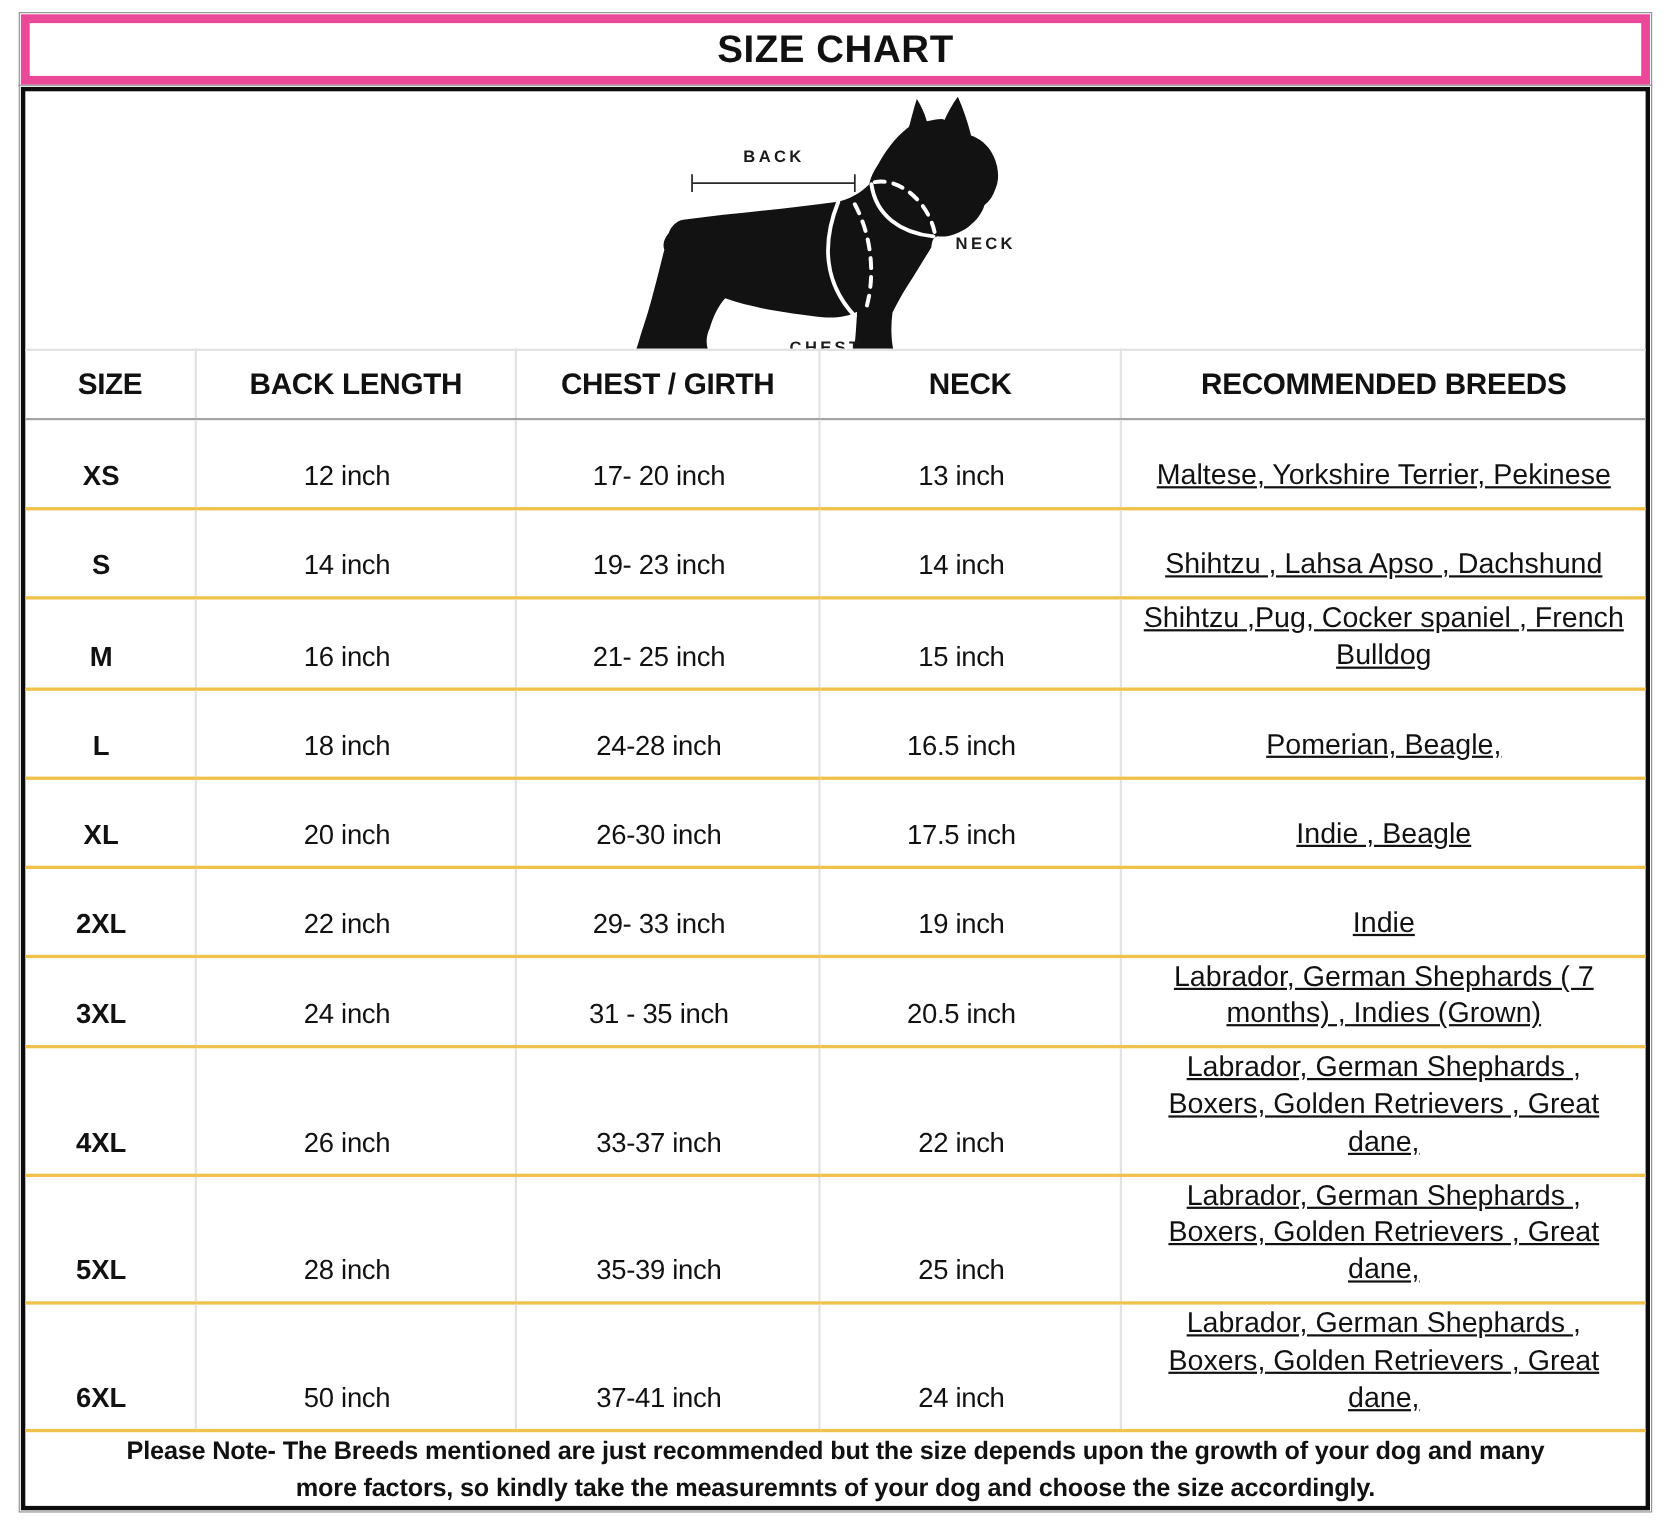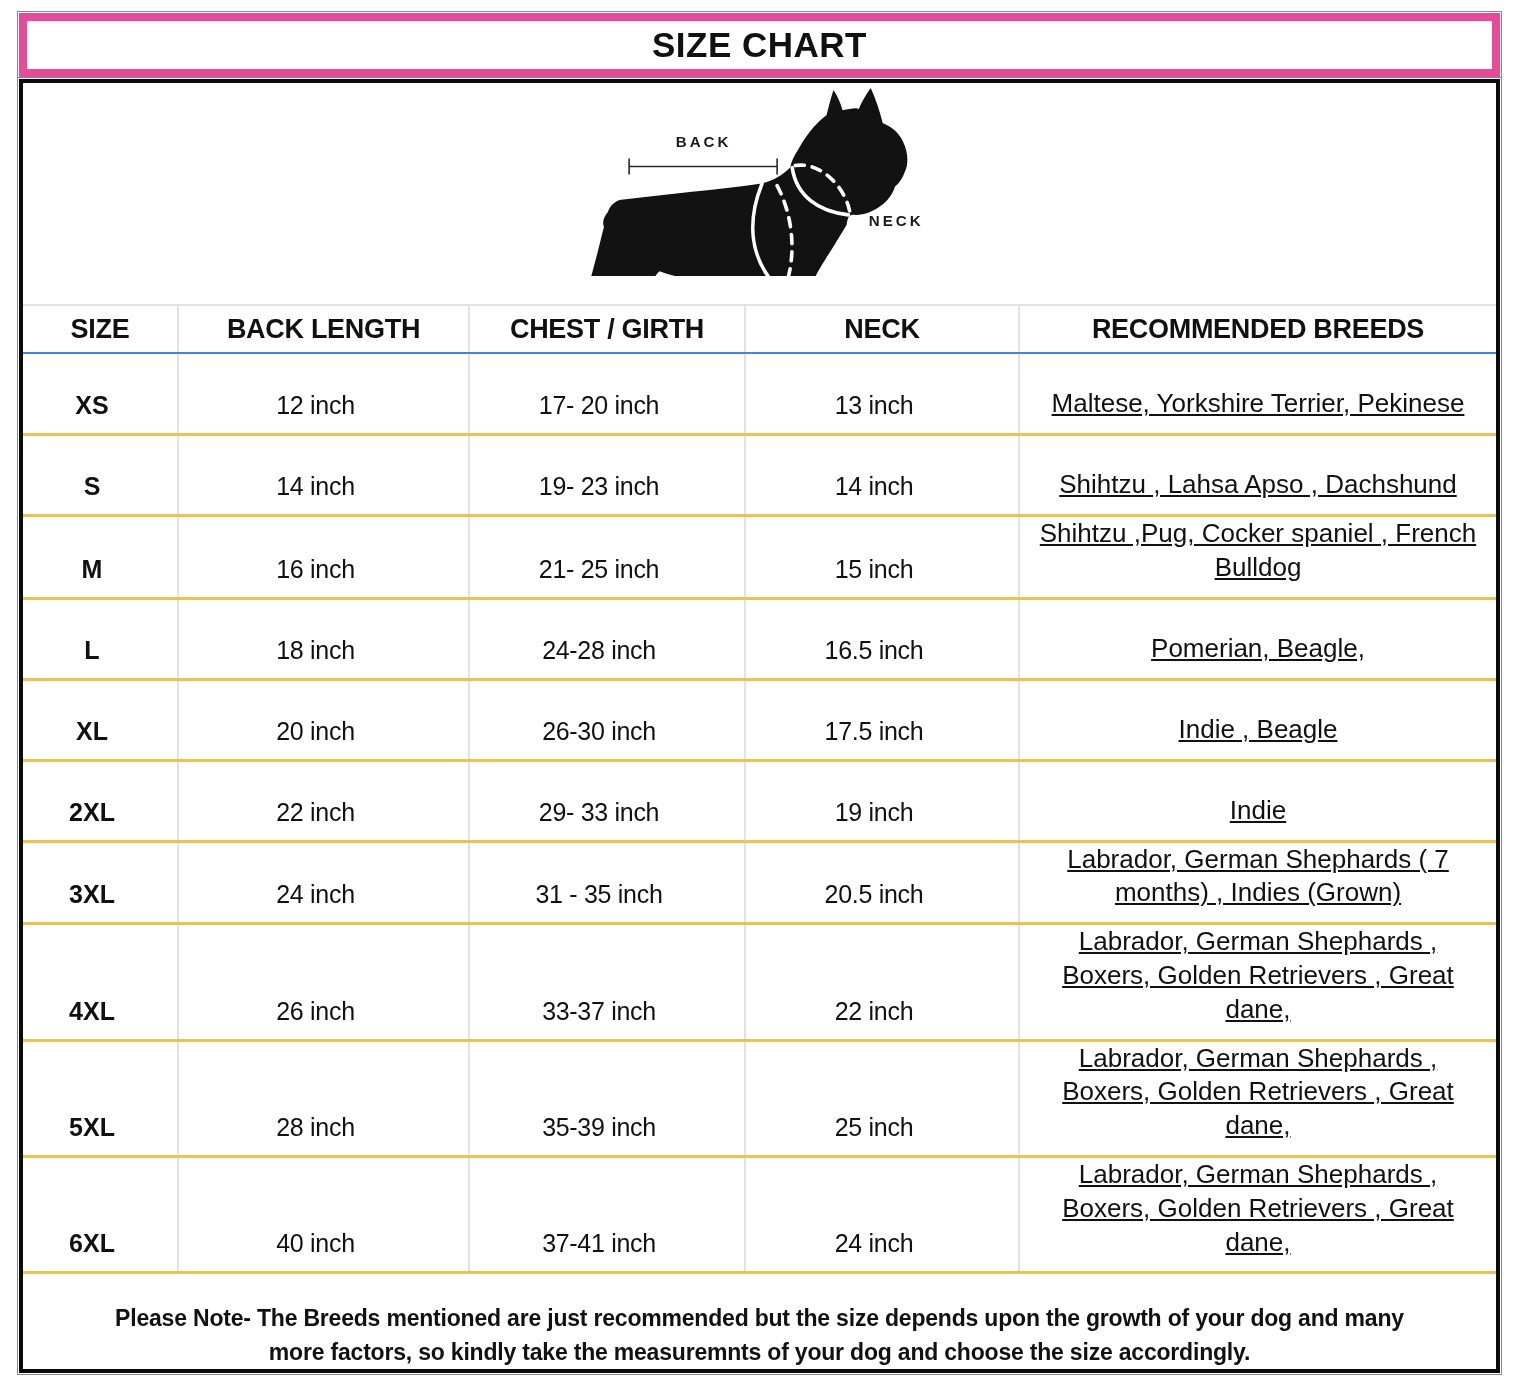--- a/index.html
+++ b/index.html
@@ -12,31 +12,31 @@
     box-shadow:0 0 0 1px #fff, 0 0 0 2px #8a8a8a;
     height:64px; display:flex; align-items:center; justify-content:center;
   }
   .title{ font-size:35px; font-weight:bold; letter-spacing:.5px; }
 
   .main-box{
     margin-top:2px;
     border:4px solid #0c0c0c;
     box-shadow:0 0 0 1px #fff, 0 0 0 2px #8a8a8a;
     height:1294px;
-    display:flex; flex-direction:column;gap:28px;
+    display:flex; flex-direction:column;
   }
 
   .diagram-wrap{ height:302px; display:flex; justify-content:center; align-items:flex-start; overflow:hidden; }
 
   table{ width:100%; border-collapse:collapse; table-layout:fixed; }
   col.c-size{width:155px;} col.c-back{width:291px;} col.c-chest{width:276px;} col.c-neck{width:274px;}
   thead th{
-    height:48px; vertical-align:middle; text-align:center;
+    height:63px; vertical-align:middle; text-align:center;
     font-size:27px; font-weight:bold; letter-spacing:-.3px;
-    border-top:2px solid #e2e2e2; border-bottom:2px solid #3b82f6; border-right:2px solid #e2e2e2;
+    border-top:2px solid #e2e2e2; border-bottom:2px solid #a3a3a3; border-right:2px solid #e2e2e2;
     padding:0;
   }
   thead th:last-child, tbody td:last-child{ border-right:none;border-radius:16px; }
   tbody td{
     height:81px; vertical-align:bottom; text-align:center;
     border-right:2px solid #e2e2e2; border-bottom:3px solid #f0c14b;
     padding:0 24px 13px 8px;
   }
   td.size{ font-weight:bold; font-size:25px; }
   td.meas{ font-size:25px; letter-spacing:-.3px; }
@@ -206,21 +206,21 @@
         </tr>
         <tr>
           <td class="size">5XL</td>
           <td class="meas">28 inch</td>
           <td class="meas">35-39 inch</td>
           <td class="meas">25 inch</td>
           <td class="breeds">Labrador, German Shephards , Boxers, Golden Retrievers , Great dane,</td>
         </tr>
         <tr>
           <td class="size">6XL</td>
-          <td class="meas">40 inch</td>
+          <td class="meas">50 inch</td>
           <td class="meas">37-41 inch</td>
           <td class="meas">24 inch</td>
           <td class="breeds">Labrador, German Shephards , Boxers, Golden Retrievers , Great dane,</td>
         </tr>
       </tbody>
     </table>
 
     <div class="footer">
       <span>Please Note- The Breeds mentioned are just recommended but the size depends upon the growth of your dog and many more factors, so kindly take the measuremnts of your dog and choose the size accordingly.</span>
     </div>

